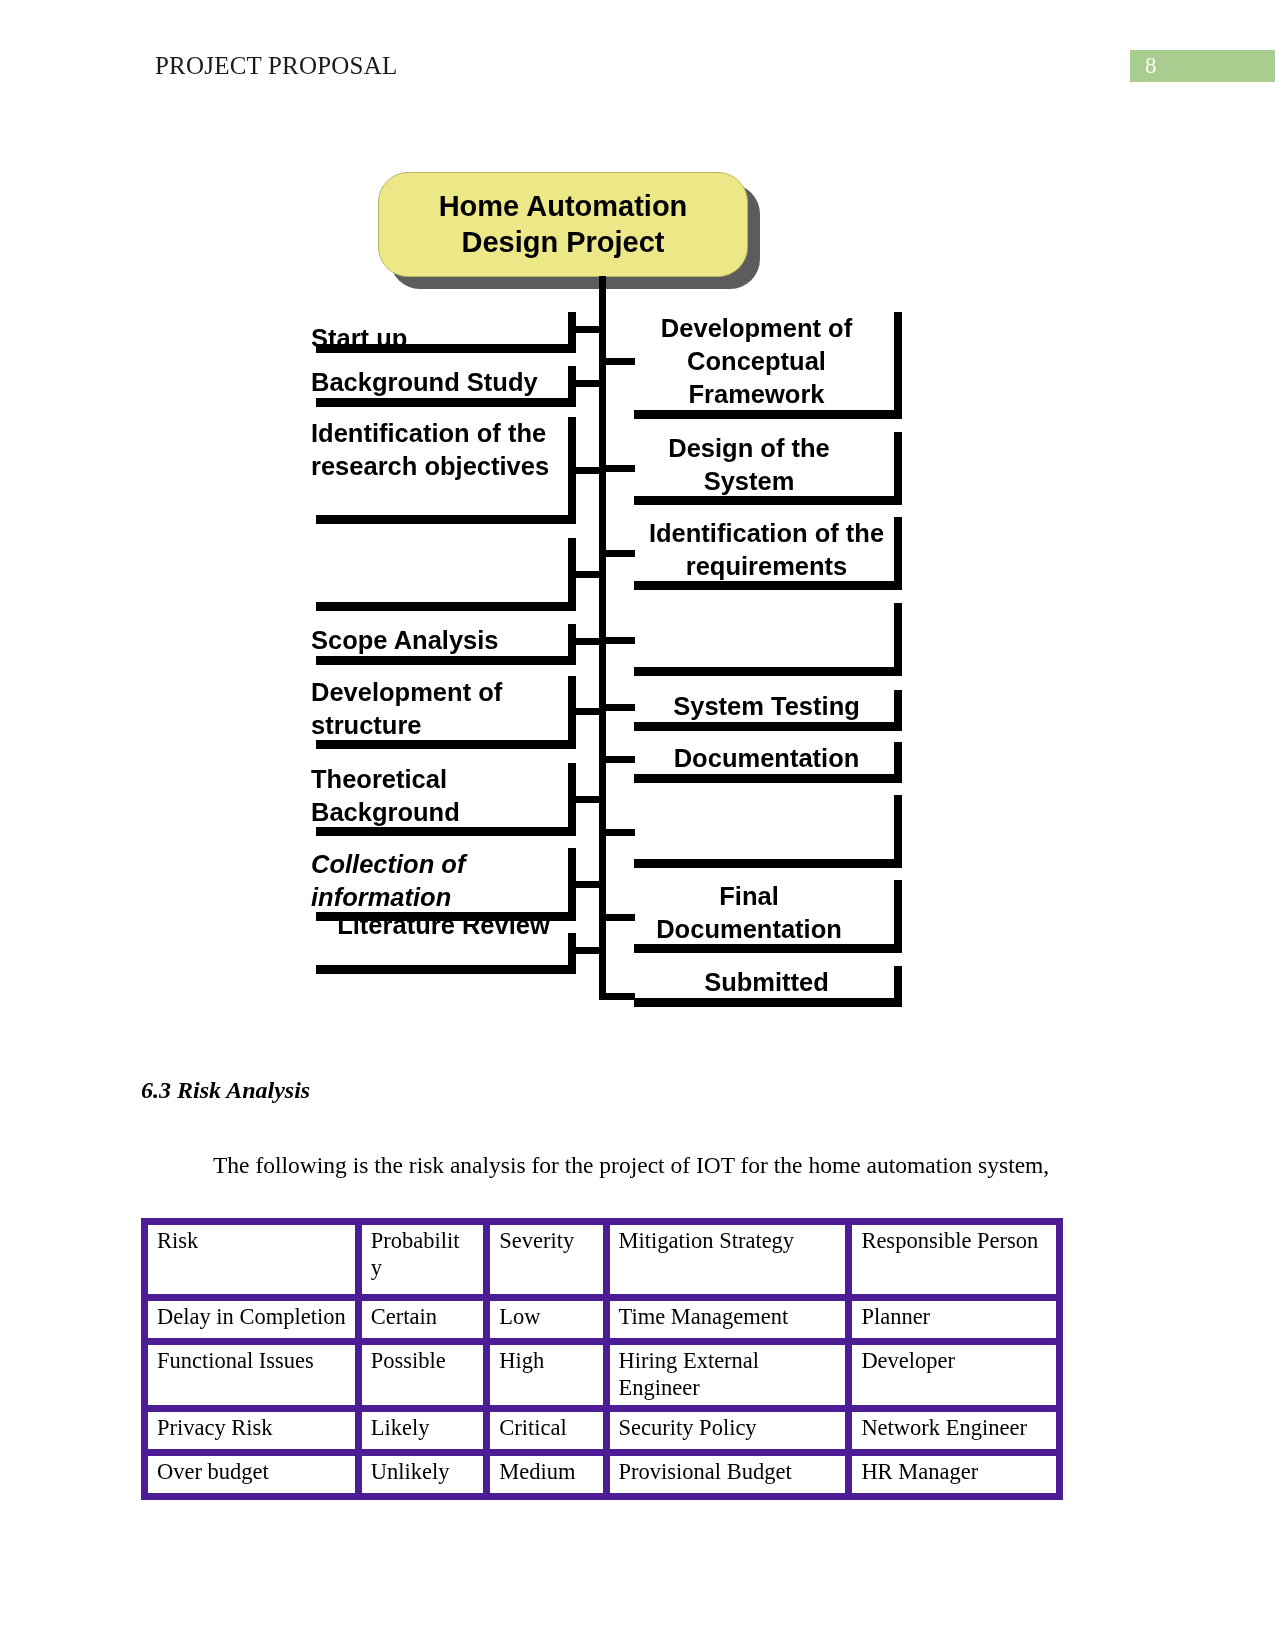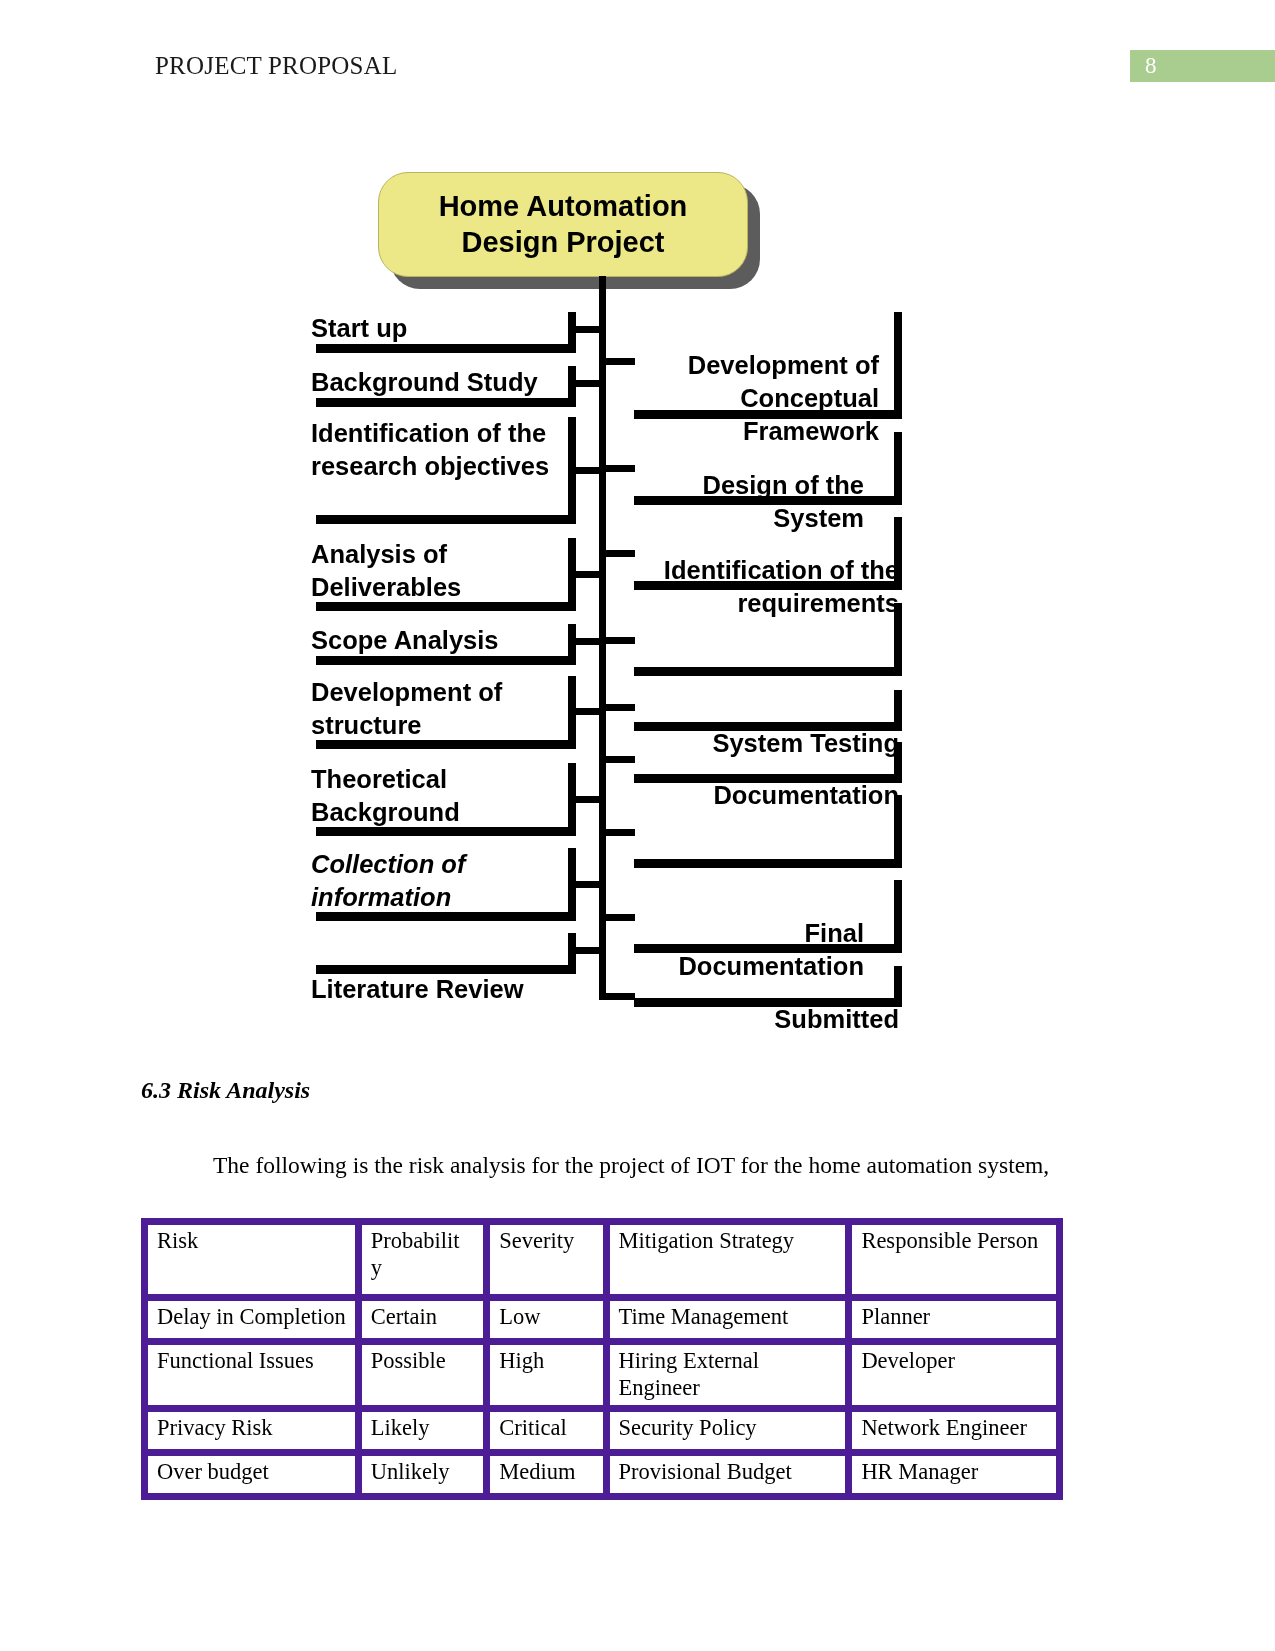--- a/index.html
+++ b/index.html
@@ -112,21 +112,21 @@
 
   .node-label {
     position: absolute;
     font-family: "Liberation Sans", sans-serif;
     font-weight: bold;
     font-size: 25.5px;
     line-height: 1.29;
     color: #000;
   }
   .node-label.left  { text-align: left; }
-  .node-label.right { text-align: right; margin-top: 37px; }
+  .node-label.right { text-align: center; }
 
   
   .section-heading {
     position: absolute;
     left: 141px;
     top: 1077px;
     font-family: "Liberation Serif", serif;
     font-weight: bold;
     font-style: italic;
     font-size: 24px;
@@ -181,36 +181,35 @@
 
 <div class="flowchart">
 
   <div class="root-node">
     <div class="shadow"></div>
     <div class="body">Home Automation Design Project</div>
   </div>
 
   <div class="trunk" style="height:724px;"></div>
 
-  <div class="node-label left" style="left:311px; top:162px; width:255px;">Start up</div>
+  <div class="node-label left" style="left:311px; top:172px; width:255px;">Start up</div>
   <div class="vbar" style="left:568px; top:162px; width:8px; height:40px;"></div>
   <div class="hbar" style="left:316px; top:194px; width:260px; height:9px;"></div>
   <div class="hbar" style="left:576px; top:176px; width:27px; height:7px;"></div>
 
   <div class="node-label left" style="left:311px; top:216px; width:270px;">Background Study</div>
   <div class="vbar" style="left:568px; top:216px; width:8px; height:40px;"></div>
   <div class="hbar" style="left:316px; top:248px; width:260px; height:9px;"></div>
   <div class="hbar" style="left:576px; top:230px; width:27px; height:7px;"></div>
 
   <div class="node-label left" style="left:311px; top:267px; width:240px;">Identification of the research objectives</div>
   <div class="vbar" style="left:568px; top:267px; width:8px; height:106px;"></div>
   <div class="hbar" style="left:316px; top:365px; width:260px; height:9px;"></div>
   <div class="hbar" style="left:576px; top:317px; width:27px; height:7px;"></div>
 
-  <div class="node-label left" style="left:311px; top:388px; width:220px;">Analysis of Deliverables</div>
   <div class="vbar" style="left:568px; top:388px; width:8px; height:72px;"></div>
   <div class="hbar" style="left:316px; top:452px; width:260px; height:9px;"></div>
   <div class="hbar" style="left:576px; top:421px; width:27px; height:7px;"></div>
 
   <div class="node-label left" style="left:311px; top:474px; width:250px;">Scope Analysis</div>
   <div class="vbar" style="left:568px; top:474px; width:8px; height:40px;"></div>
   <div class="hbar" style="left:316px; top:506px; width:260px; height:9px;"></div>
   <div class="hbar" style="left:576px; top:488px; width:27px; height:7px;"></div>
 
   <div class="node-label left" style="left:311px; top:526px; width:225px;">Development of structure</div>
@@ -221,21 +220,21 @@
   <div class="node-label left" style="left:311px; top:613px; width:215px;">Theoretical Background</div>
   <div class="vbar" style="left:568px; top:613px; width:8px; height:72px;"></div>
   <div class="hbar" style="left:316px; top:677px; width:260px; height:9px;"></div>
   <div class="hbar" style="left:576px; top:646px; width:27px; height:7px;"></div>
 
   <div class="node-label left" style="left:311px; top:698px; width:225px;font-style:italic;">Collection of information</div>
   <div class="vbar" style="left:568px; top:698px; width:8px; height:72px;"></div>
   <div class="hbar" style="left:316px; top:762px; width:260px; height:9px;"></div>
   <div class="hbar" style="left:576px; top:731px; width:27px; height:7px;"></div>
 
-  <div class="node-label left" style="left:311px; top:823px; width:265px;">Literature Review</div>
+  <div class="node-label left" style="left:311px; top:759px; width:265px;text-align:center;">Literature Review</div>
   <div class="vbar" style="left:568px; top:783px; width:8px; height:40px;"></div>
   <div class="hbar" style="left:316px; top:815px; width:260px; height:9px;"></div>
   <div class="hbar" style="left:576px; top:797px; width:27px; height:7px;"></div>
 
   <div class="node-label right" style="left:634px; top:162px; width:245px;">Development of Conceptual Framework</div>
   <div class="vbar" style="left:894px; top:162px; width:8px; height:106px;"></div>
   <div class="hbar" style="left:634px; top:260px; width:268px; height:9px;"></div>
   <div class="hbar" style="left:603px; top:208px; width:32px; height:7px;"></div>
 
   <div class="node-label right" style="left:634px; top:282px; width:230px;">Design of the System</div>

